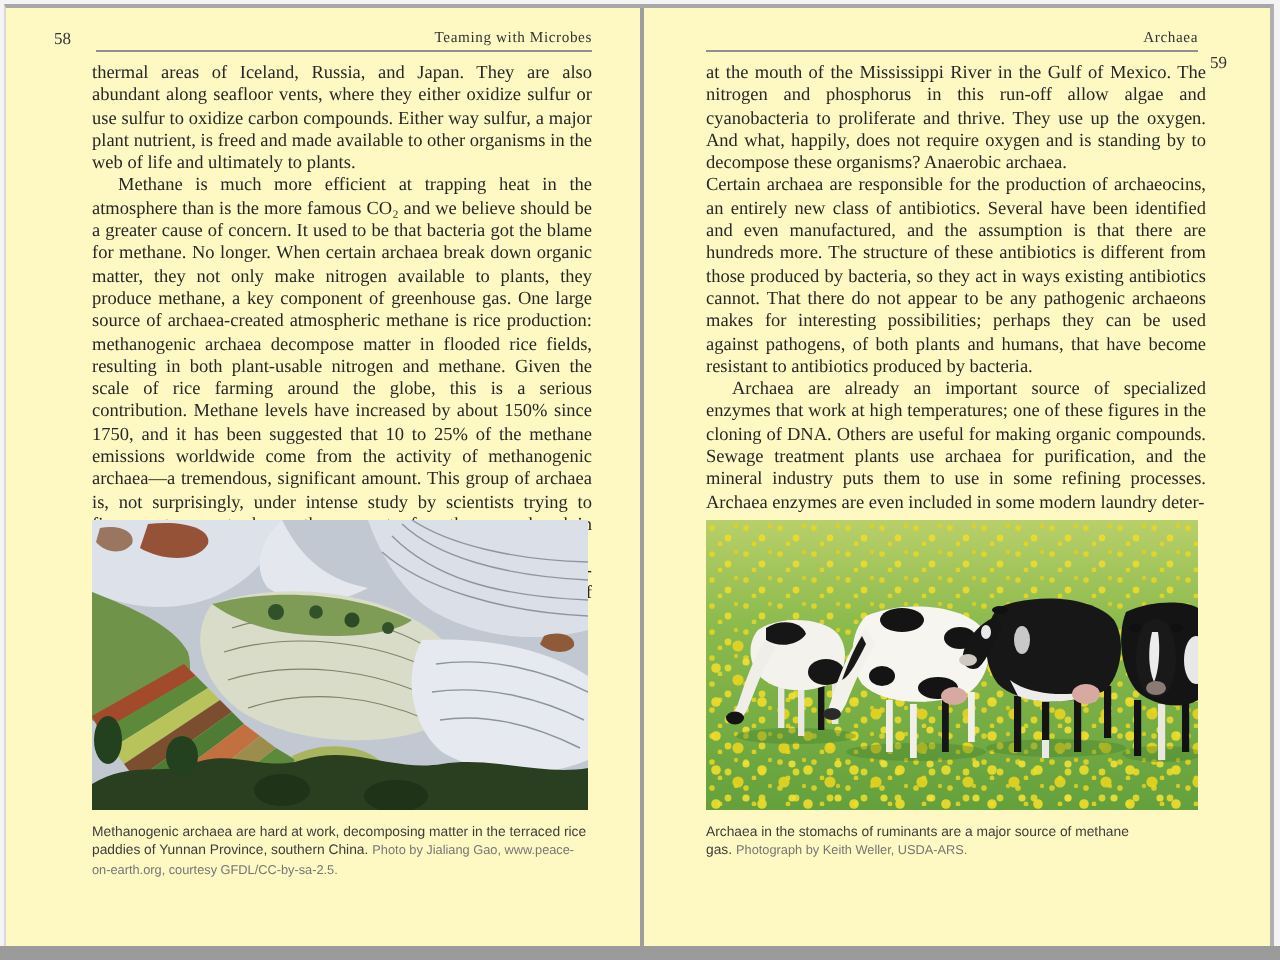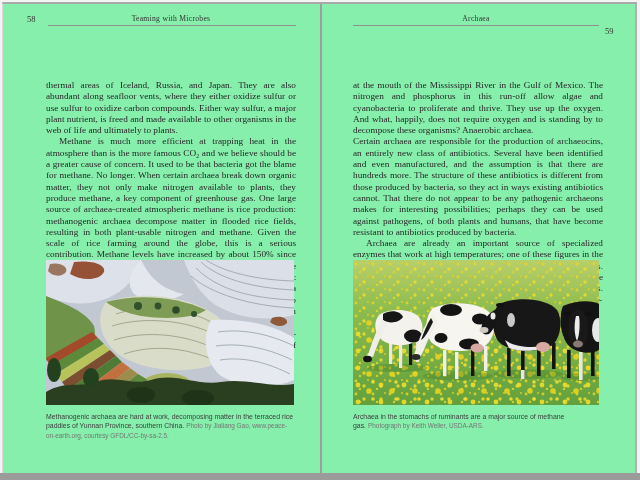--- a/index.html
+++ b/index.html
@@ -5,35 +5,35 @@
   html,body{margin:0;padding:0;}
   body{
     width:640px;height:480px;background:#f4f4f4;
     font-family:"Liberation Serif", serif;
     position:relative;overflow:hidden;
   }
   .screen{position:absolute;inset:0;}
   .bottom-edge{position:absolute;left:0;bottom:0;width:640px;height:7px;background:#9b9b9b;}
   .book{
     position:absolute;left:2px;top:2px;width:635px;height:471px;
-    background:#86efac;box-sizing:border-box;
+    background:#fef9c3;box-sizing:border-box;
     border-top:2px solid #a8a8a8;border-right:2px solid #b0b0b0;border-left:1px solid #d9d9d9;
   }
   .spine{position:absolute;left:317px;top:0;width:2px;height:100%;background:#9e9e9e;}
   .page{position:absolute;top:0;height:100%;}
   .folio{position:absolute;font-size:8.5px;color:#333;}
   .folio-left{left:24px;top:10px;}
   .folio-right{left:602px;top:10px;margin-top:12px;}
-  .running-head{position:absolute;top:10px;font-size:7.6px;letter-spacing:.3px;color:#333;text-align:center;}
+  .running-head{position:absolute;top:10px;font-size:7.6px;letter-spacing:.3px;color:#333;text-align:right;}
   .rh-left{left:43px;width:250px;}
   .rh-right{left:350px;width:246px;}
   .head-rule{position:absolute;top:20.5px;height:1px;background:#8f8f8f;}
   .rule-left{left:45px;width:248px;}
   .rule-right{left:350px;width:246px;}
-  .body-text{position:absolute;top:28px;width:250px;margin-top:48px;}
+  .body-text{position:absolute;top:28px;width:250px;}
   .bt-left{left:43px;}
   .bt-right{left:350px;}
   .body-text p{
     margin:0;font-size:9.25px;line-height:11.3px;color:#272727;
     text-align:justify;
   }
   .body-text p.indent{text-indent:13px;}
   .section-heading{
     font-family:"Liberation Sans", sans-serif;
     font-size:13px;font-weight:400;color:#3e3e3e;

